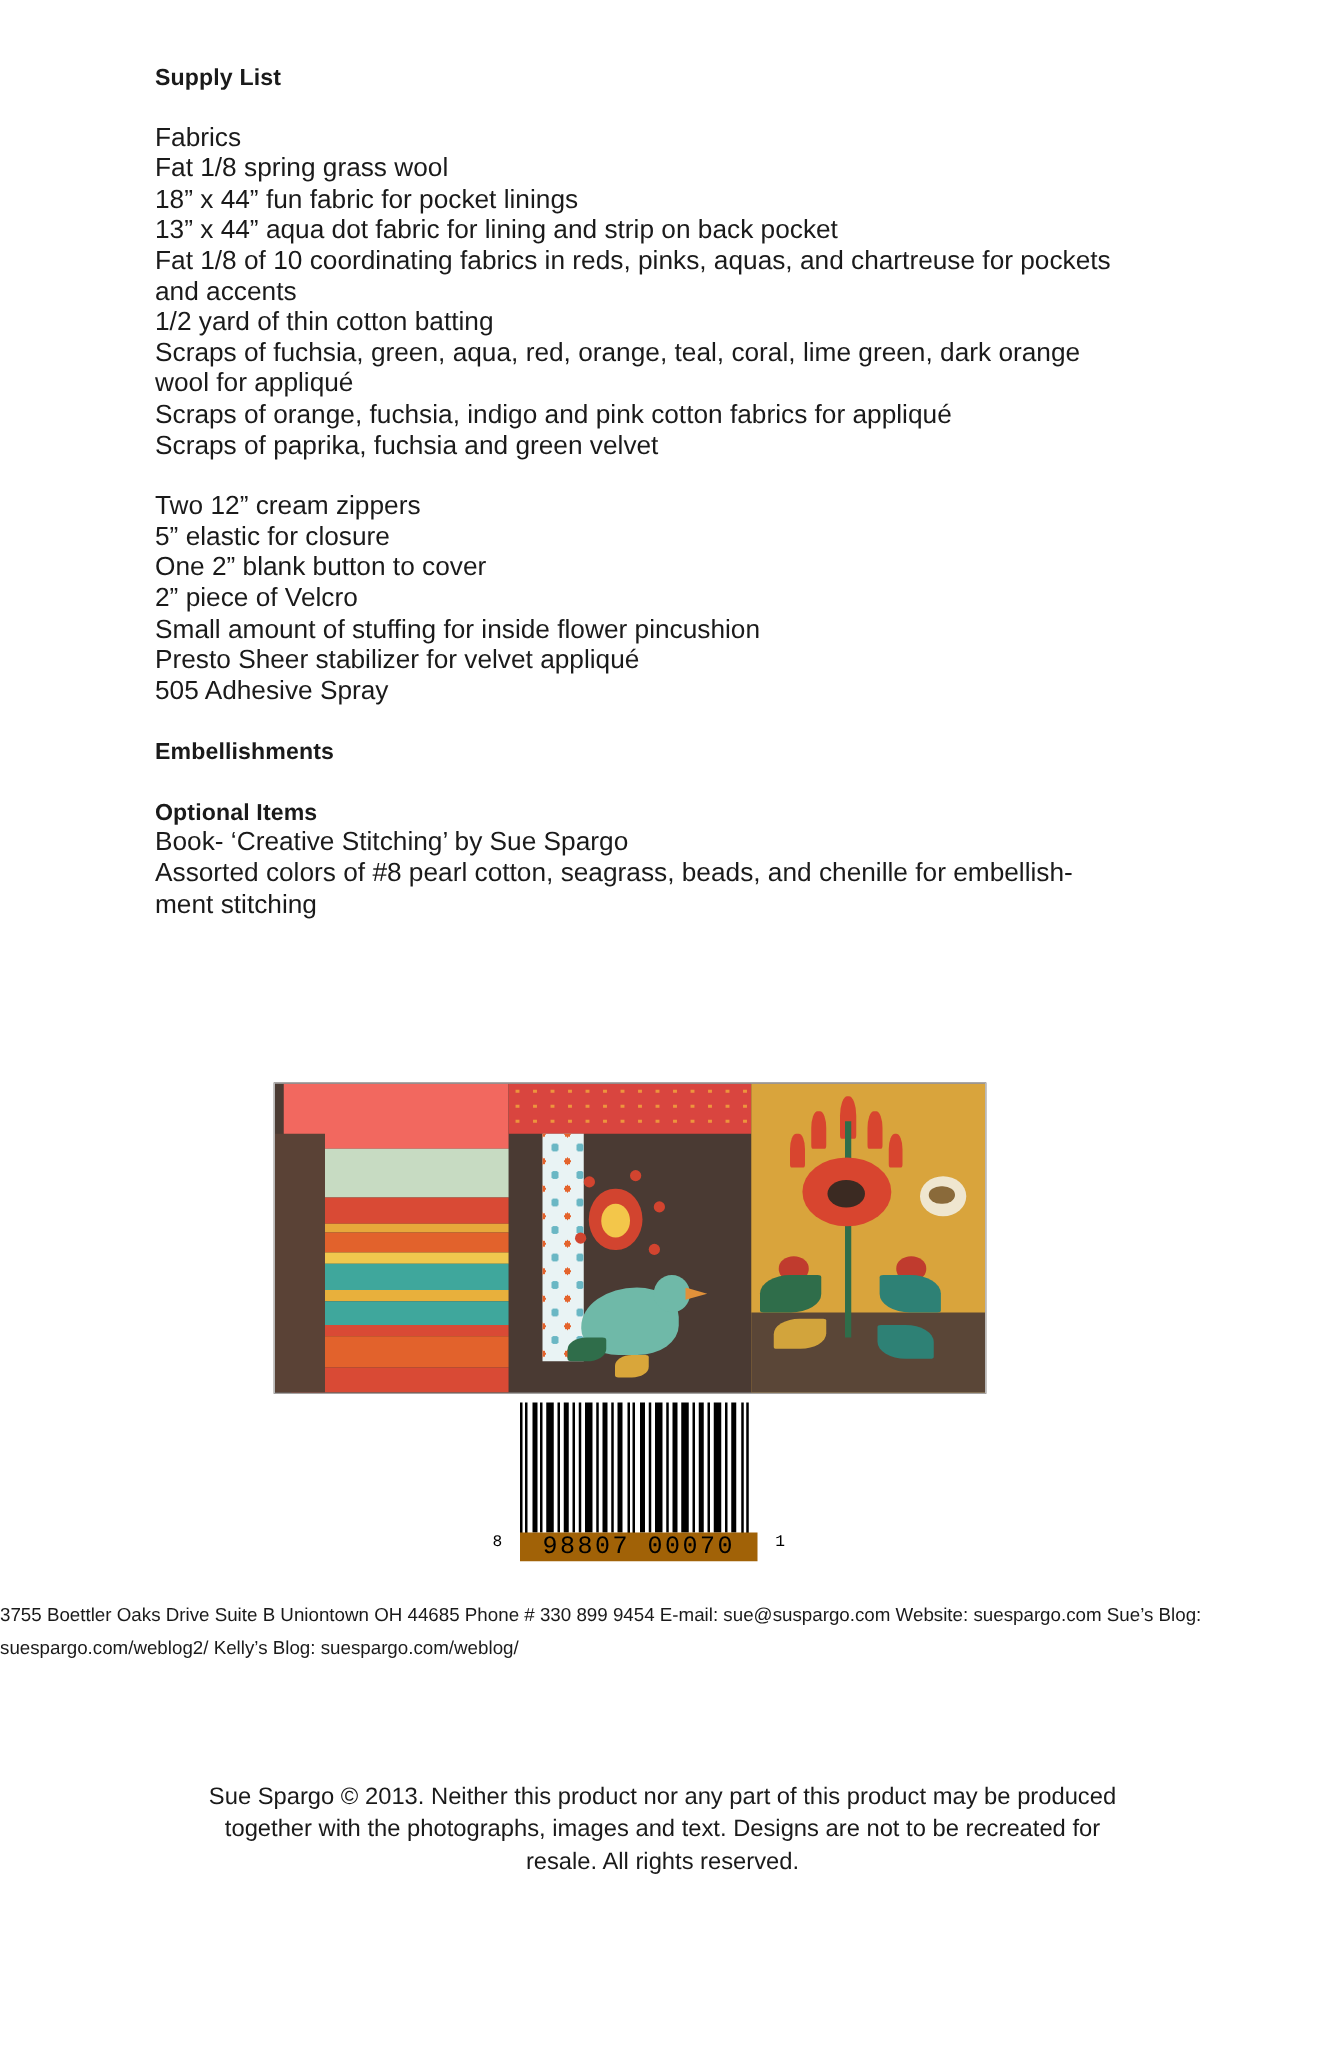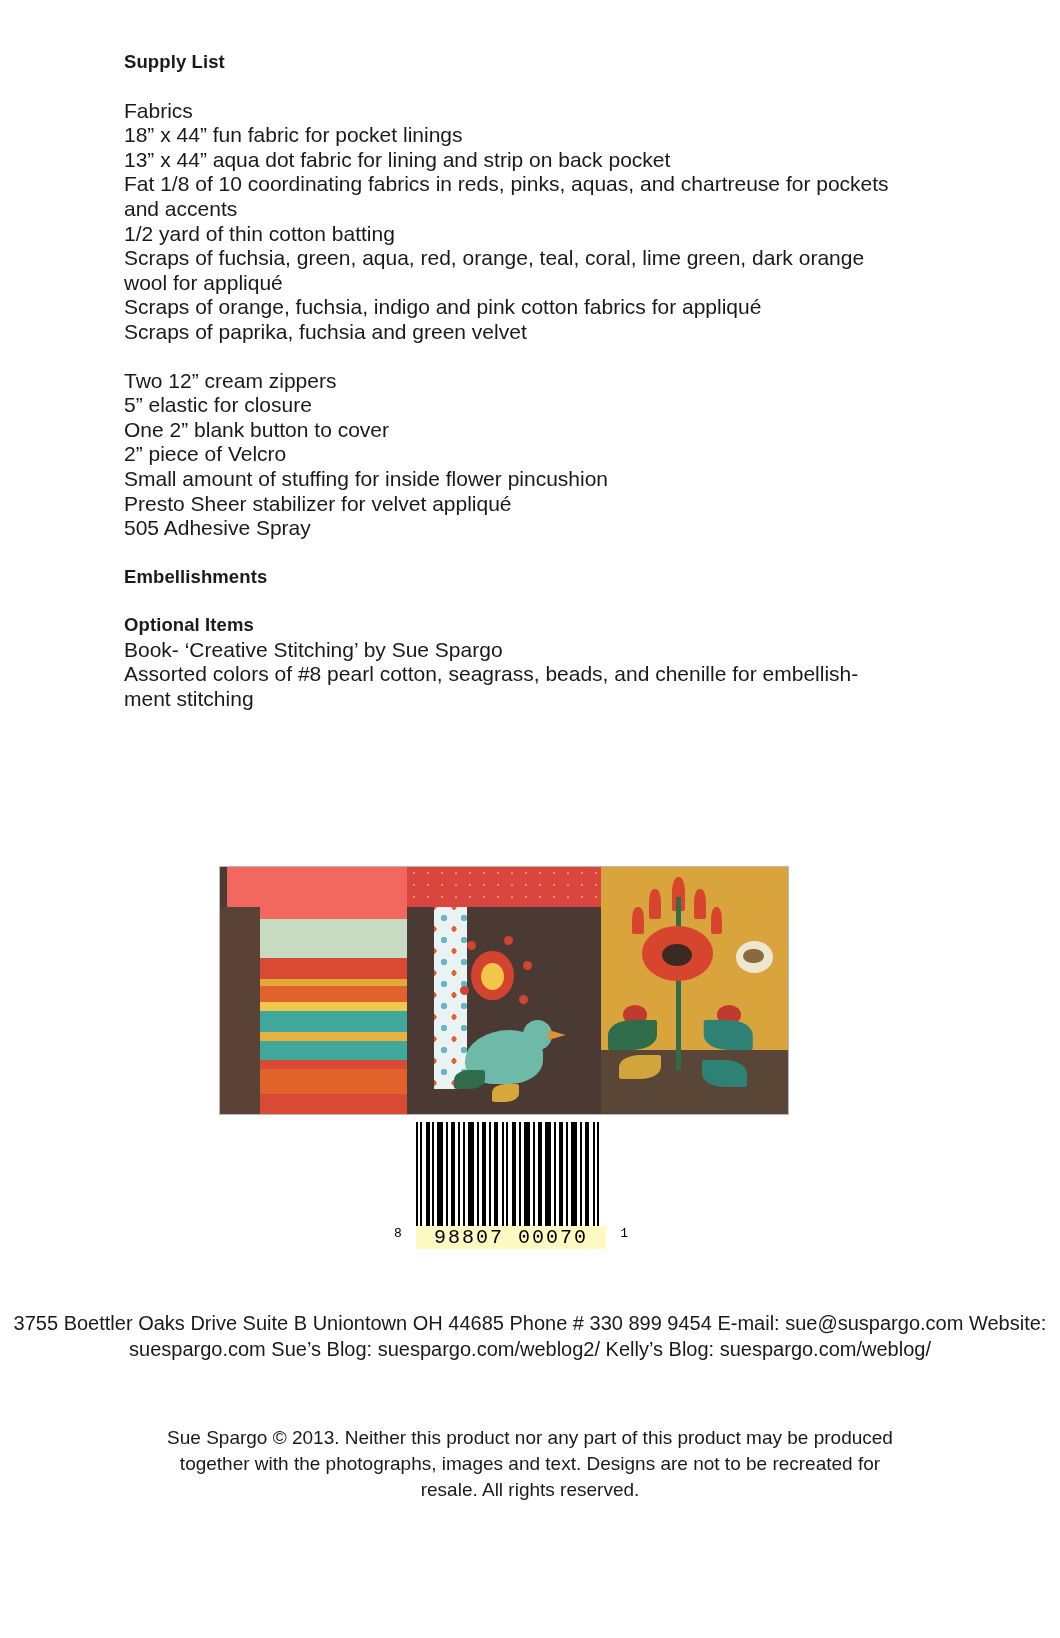--- a/index.html
+++ b/index.html
@@ -211,41 +211,40 @@
   .bars span.short { height: 104px; }
   .bc-digits {
     position: absolute;
     top: 104px;
     left: 0; width: 100%;
     font-family: "Liberation Mono", monospace;
     font-size: 20px;
     letter-spacing: 2px;
     text-align: center;
     color: #000;
-    background: #fef9c3;
+    background: #a16207;
   }
   .bc-left {
     position: absolute; left: -22px; top: 104px;
     font-family: "Liberation Mono", monospace;
     font-size: 13px; color: #000;
   }
   .bc-right {
     position: absolute; right: -22px; top: 104px;
     font-family: "Liberation Mono", monospace;
     font-size: 13px; color: #000;
   }
 
   .address {
     position: absolute;
     left: 0; right: 0;
     top: 1280px;
-    text-align: center;
-    font-size: 20px;
+    text-align: left;
+    font-size: 15px;
     line-height: 26px;
-    margin-top: 30px;
   }
   .copyright {
     position: absolute;
     left: 92px;
     width: 876px;
     top: 1425px;
     text-align: center;
     font-size: 19px;
     line-height: 26px;
   }
@@ -257,20 +256,21 @@
 <div class="page">
 
   <div class="content">
 
     <div class="heading">Supply List</div>
 
     <div class="gap-lg"></div>
 
     <div class="para">
       <span class="line">Fabrics</span>
+      <span class="line">Fat 1/8 spring grass wool</span>
       <span class="line">18” x 44” fun fabric for pocket linings</span>
       <span class="line">13” x 44” aqua dot fabric for lining and strip on back pocket</span>
       <span class="line">Fat 1/8 of 10 coordinating fabrics in reds, pinks, aquas, and chartreuse for pockets</span>
       <span class="line">and accents</span>
       <span class="line">1/2 yard of thin cotton batting</span>
       <span class="line">Scraps of fuchsia, green, aqua, red, orange, teal, coral, lime green, dark orange</span>
       <span class="line">wool for appliqué</span>
       <span class="line">Scraps of orange, fuchsia, indigo and pink cotton fabrics for appliqué</span>
       <span class="line">Scraps of paprika, fuchsia and green velvet</span>
     </div>

